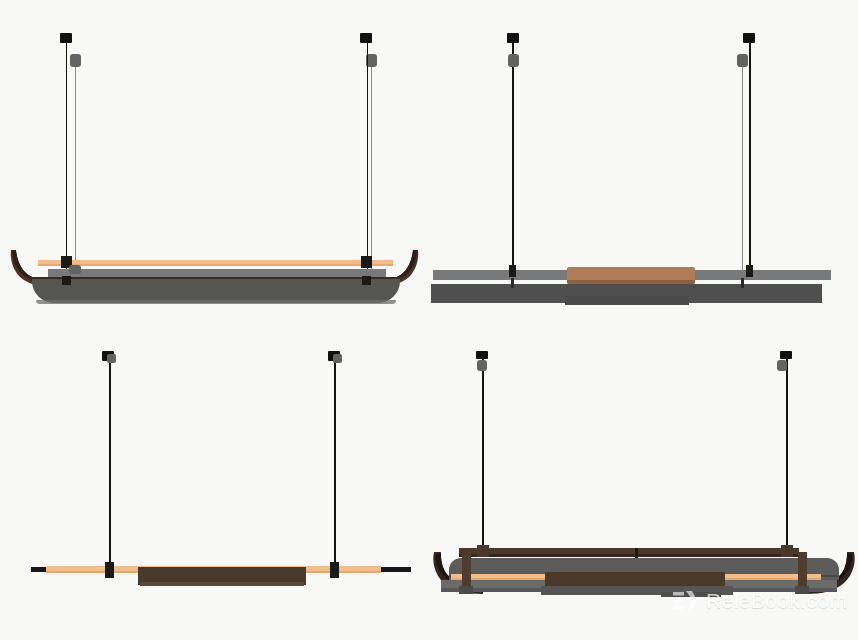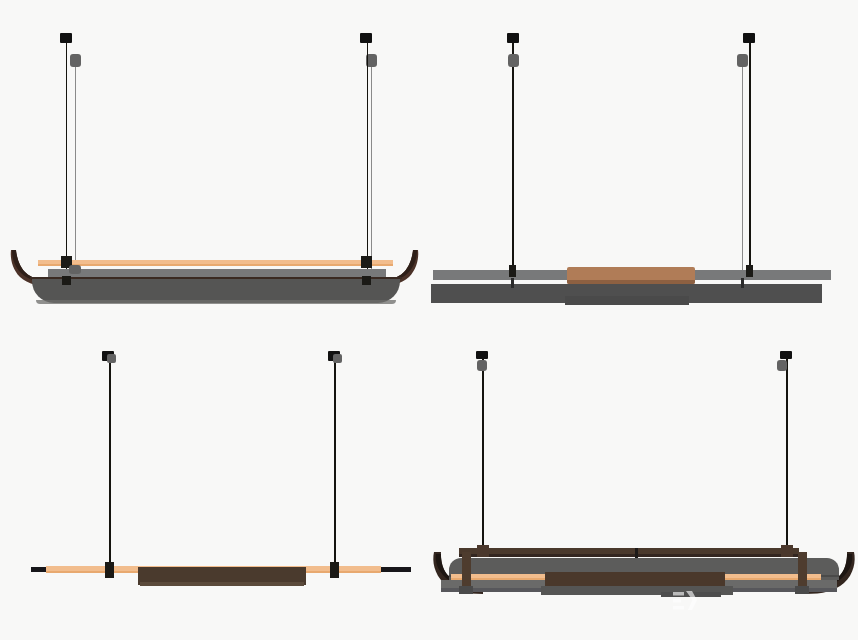--- a/index.html
+++ b/index.html
@@ -182,15 +182,16 @@
     <div class="collar-brown" style="left:352px;top:225px;width:12px;height:12px;"></div>
   </div>
 
   <div class="watermark" style="left:672px;top:588px;">
     <svg class="wm-logo" viewBox="0 0 26 26">
       <path d="M1 4 h11 v3.5 h-11 z" fill="#ffffff" opacity=".85"></path>
       <path d="M1 11 h8 v3.5 h-8 z" fill="#ffffff" opacity=".85"></path>
       <path d="M1 18 h11 v3.5 h-11 z" fill="#ffffff" opacity=".85"></path>
       <path d="M14 3 h6 l5 9 -5 10 h-4 l4.5 -10 -6.5 -9 z" fill="#ffffff" opacity=".85"></path>
     </svg>
+    <span>ReleBook.com</span>
   </div>
 
 </div>
 
 </body></html>

